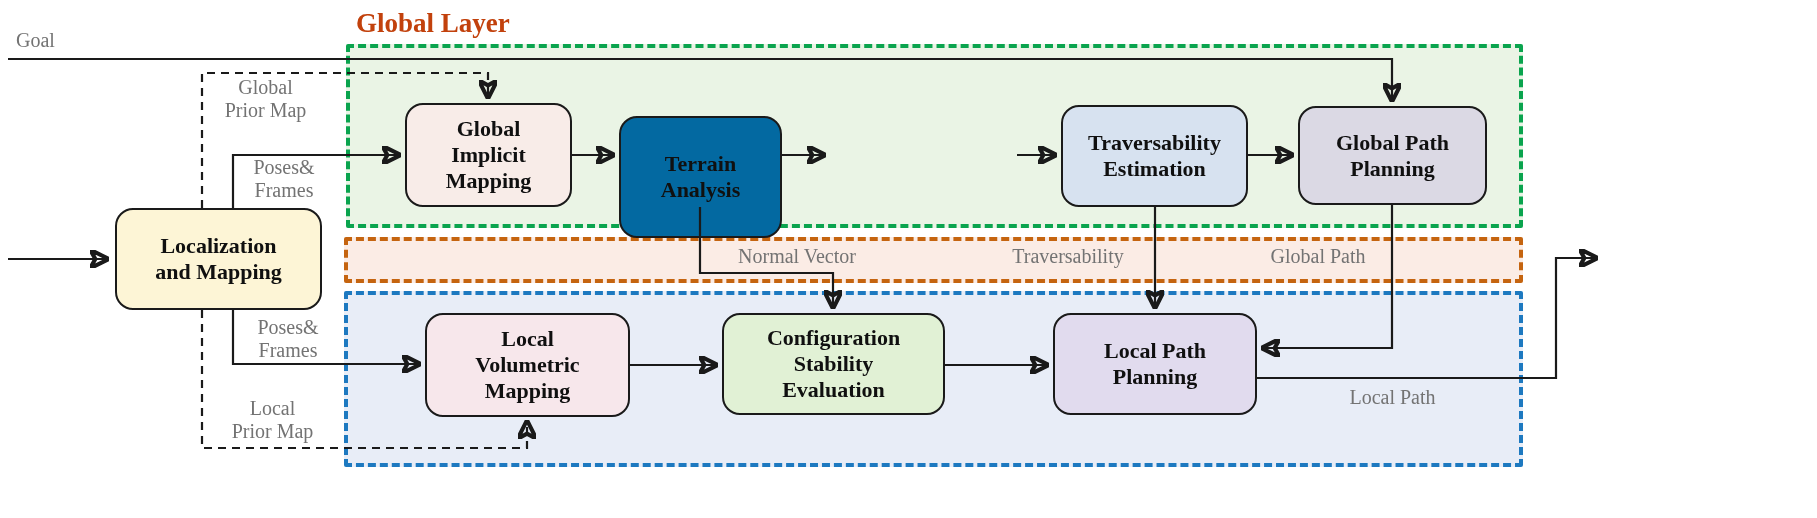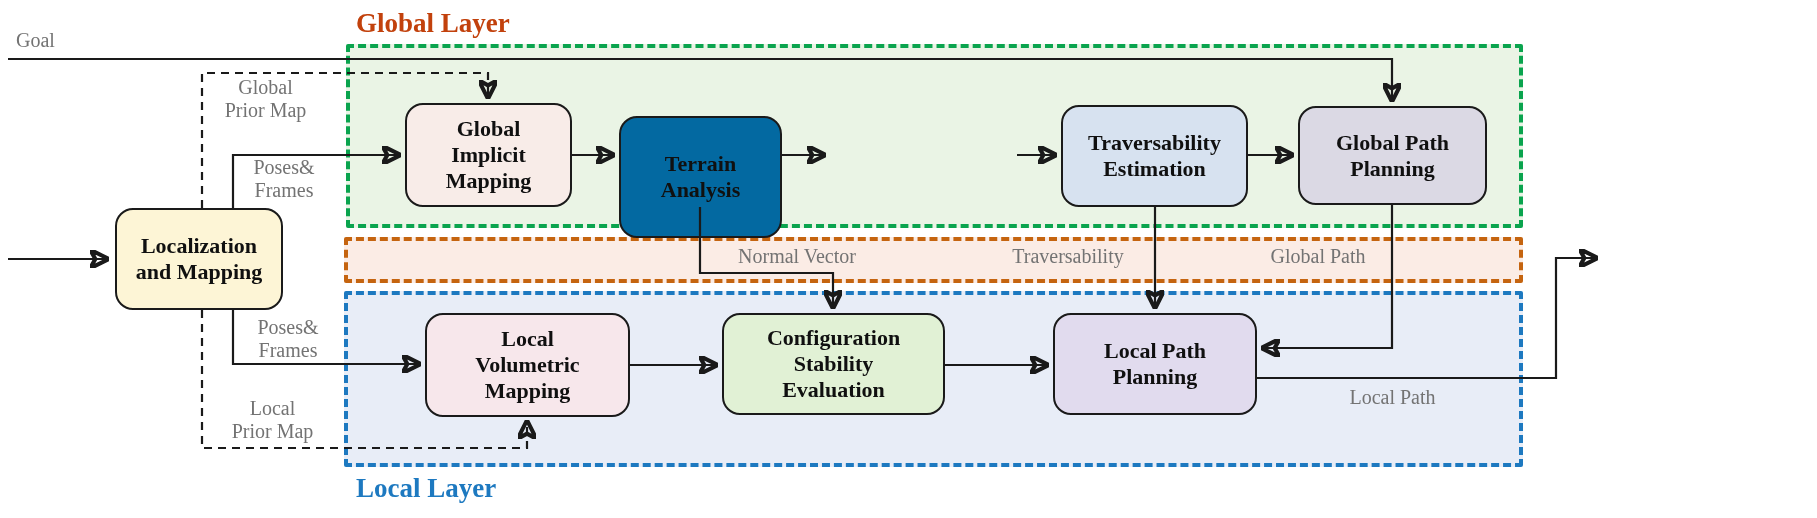--- a/index.html
+++ b/index.html
@@ -29,23 +29,22 @@
 </head>
 <body>
 
 <div id="canvas">
 
   <div class="band" style="left: 346px; top: 44px; width: 1177px; height: 184px; background-color: rgb(234, 244, 229); border-color: rgb(10, 164, 78);"></div>
   <div class="band" style="left: 344px; top: 237px; width: 1179px; height: 46px; background-color: rgb(251, 236, 229); border-color: rgb(197, 100, 15);"></div>
   <div class="band" style="left: 344px; top: 291px; width: 1179px; height: 176px; background-color: rgb(232, 237, 247); border-color: rgb(29, 121, 192);"></div>
 
   <div class="band-title" style="left: 356px; top: 9px; color: #c2410c;">Global Layer</div>
-  <div class="band-title" style="left: 356px; top: 474px; color: rgb(29, 121, 192);">Local Layer</div>
 
-  <div class="node" style="left: 115px; top: 208px; width: 168px; height: 102px; background-color: rgb(253, 245, 214); justify-content: center;">
+  <div class="node" style="left: 115px; top: 208px; width: 207px; height: 102px; background-color: rgb(253, 245, 214); justify-content: center;">
     <span class="node-label">Localization
 and Mapping</span>
   </div>
   <div class="node" style="left: 405px; top: 103px; width: 167px; height: 104px; background-color: rgb(248, 236, 232);">
     <span class="node-label">Global
 Implicit
 Mapping</span>
   </div>
   <div class="node" style="left: 619px; top: 104px; width: 163px; height: 122px; background-color: #0369a1; margin-top: 12px;">
     <span class="node-label">Terrain

